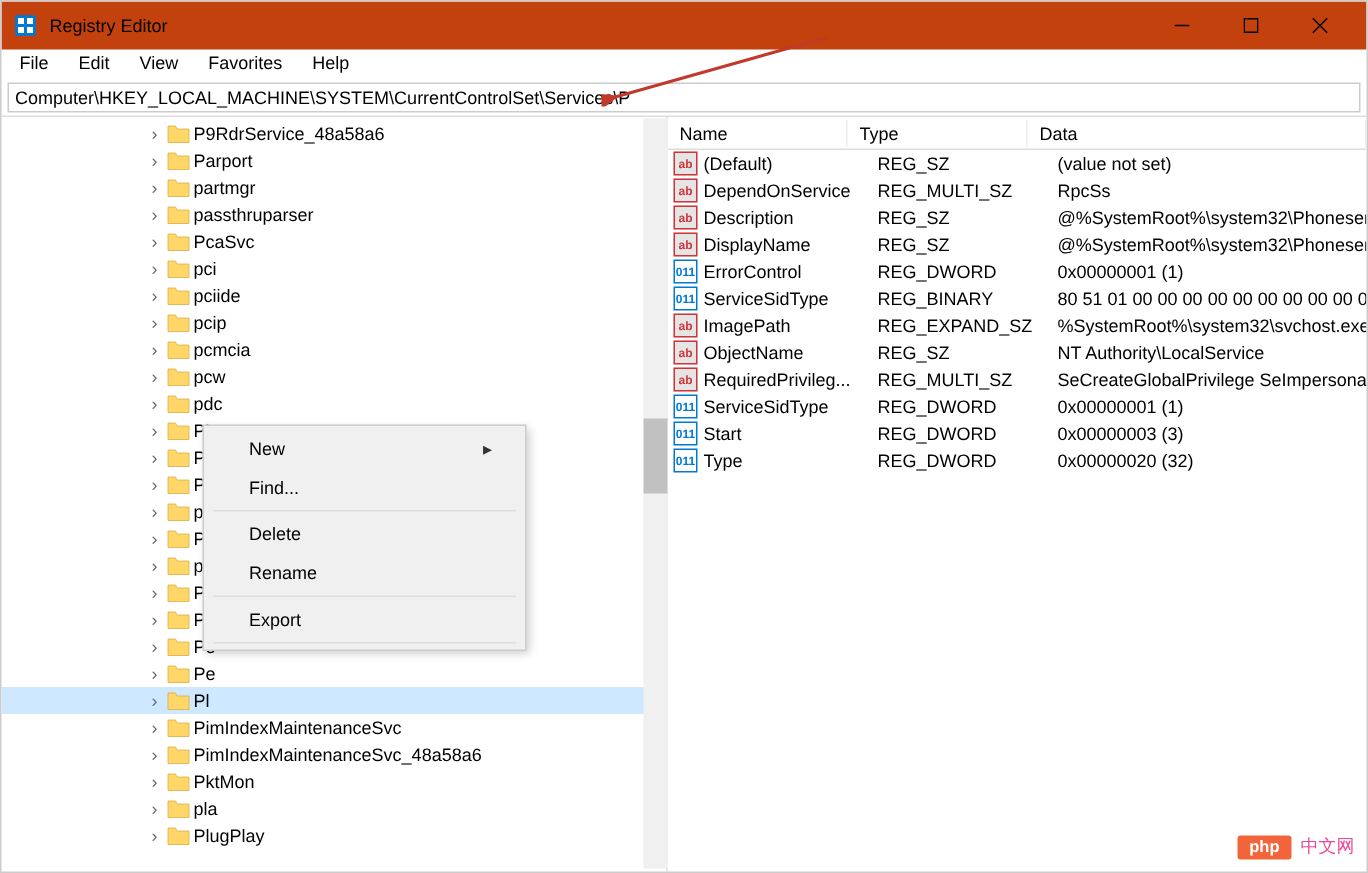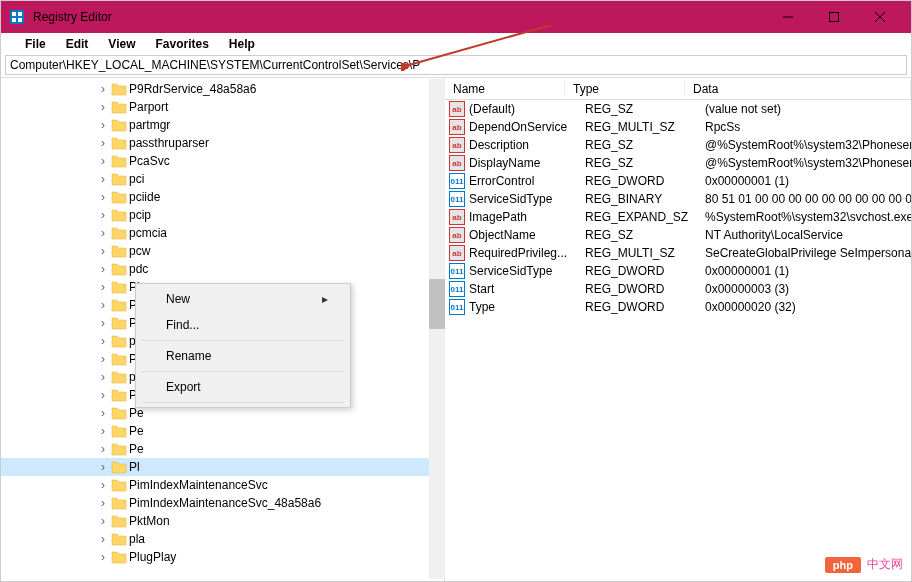--- a/index.html
+++ b/index.html
@@ -1,24 +1,24 @@
 <!DOCTYPE html>
 <html><head>
   <meta charset="utf-8">
   <style>
     * { margin: 0; padding: 0; box-sizing: border-box; font-family: "Segoe UI", Tahoma, sans-serif; font-size: 12px; }
     body { background: #fff; width: 912px; height: 582px; overflow: hidden; position: relative; border: 1px solid #ccc; }
     
-    .titlebar { height: 32px; display: flex; align-items: center; padding: 0 8px; background: #be185d; }
+    .titlebar { height: 32px; display: flex; align-items: center; padding: 0 8px; background: #c2410c; }
     .titlebar-icon { width: 16px; height: 16px; margin-right: 8px; }
     .titlebar-title { flex: 1; font-size: 12px; }
     .win-controls { display: flex; gap: 0; }
     .win-btn { width: 46px; height: 32px; display: flex; align-items: center; justify-content: center; cursor: pointer; }
     
-    .menubar { height: 20px; display: flex; align-items: flex-end; padding: 0 16px; gap: 4px; font-weight: bold; }
+    .menubar { height: 20px; display: flex; align-items: flex-start; padding: 0 4px; gap: 4px; }
     .menubar span { padding: 2px 8px; cursor: pointer; }
     
     .addressbar { padding: 2px 4px; border-bottom: 1px solid #ddd; position: relative; }
     .addressbar input { width: 100%; border: 1px solid #ccc; padding: 2px 4px; font-size: 12px; }
     
     .arrow-overlay { position: absolute; top: 24px; left: 400px; width: 160px; height: 46px; pointer-events: none; z-index: 100; }
     
     .main { display: flex; height: calc(100% - 74px); }
     
     .tree-panel { width: 444px; overflow: auto; border-right: 1px solid #ddd; padding-top: 2px; }
@@ -389,20 +389,23 @@
 <div class="context-menu">
   <div class="ctx-item">
       <span>New</span>
       <span class="ctx-arrow">▸</span>
     </div>
   <div class="ctx-item">
       <span>Find...</span>
     </div>
   <div class="ctx-sep"></div>
   <div class="ctx-item">
+      <span>Delete</span>
+    </div>
+  <div class="ctx-item">
       <span>Rename</span>
     </div>
   <div class="ctx-sep"></div>
   <div class="ctx-item">
       <span>Export</span>
     </div>
   <div class="ctx-sep"></div>
 </div>
 
 <div class="watermark">

